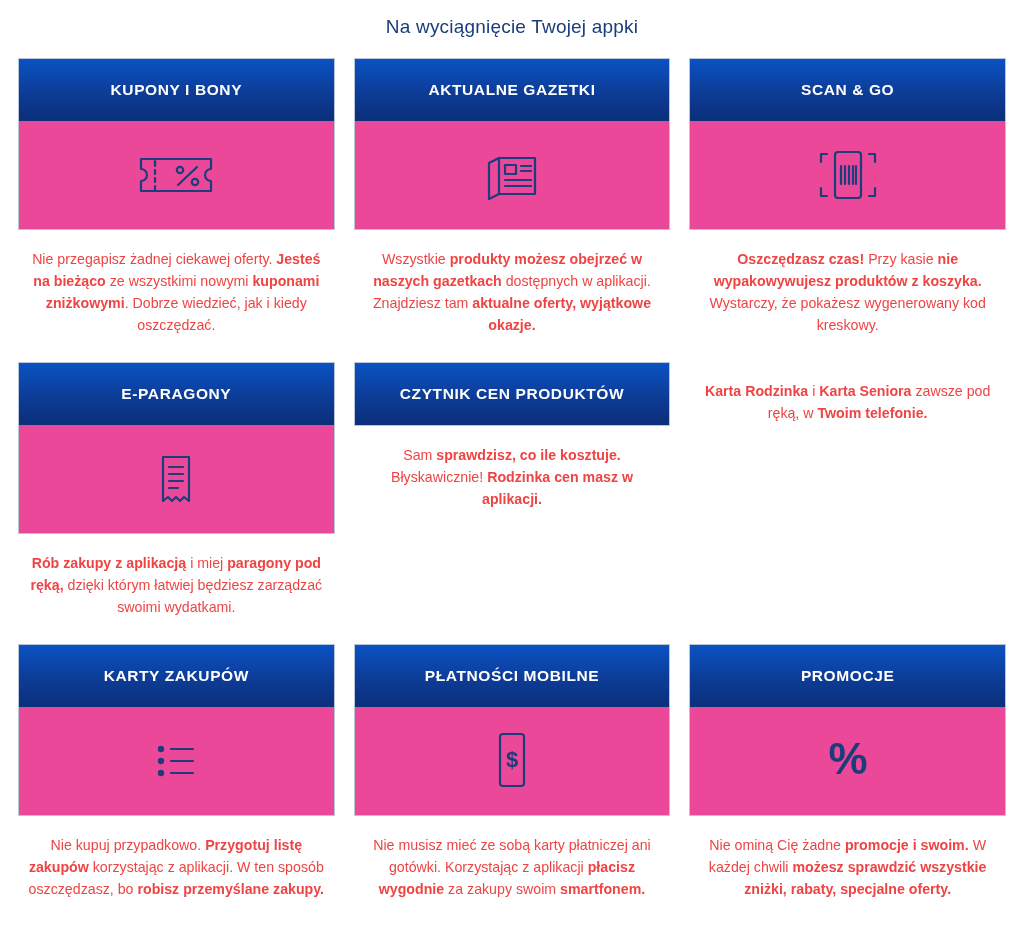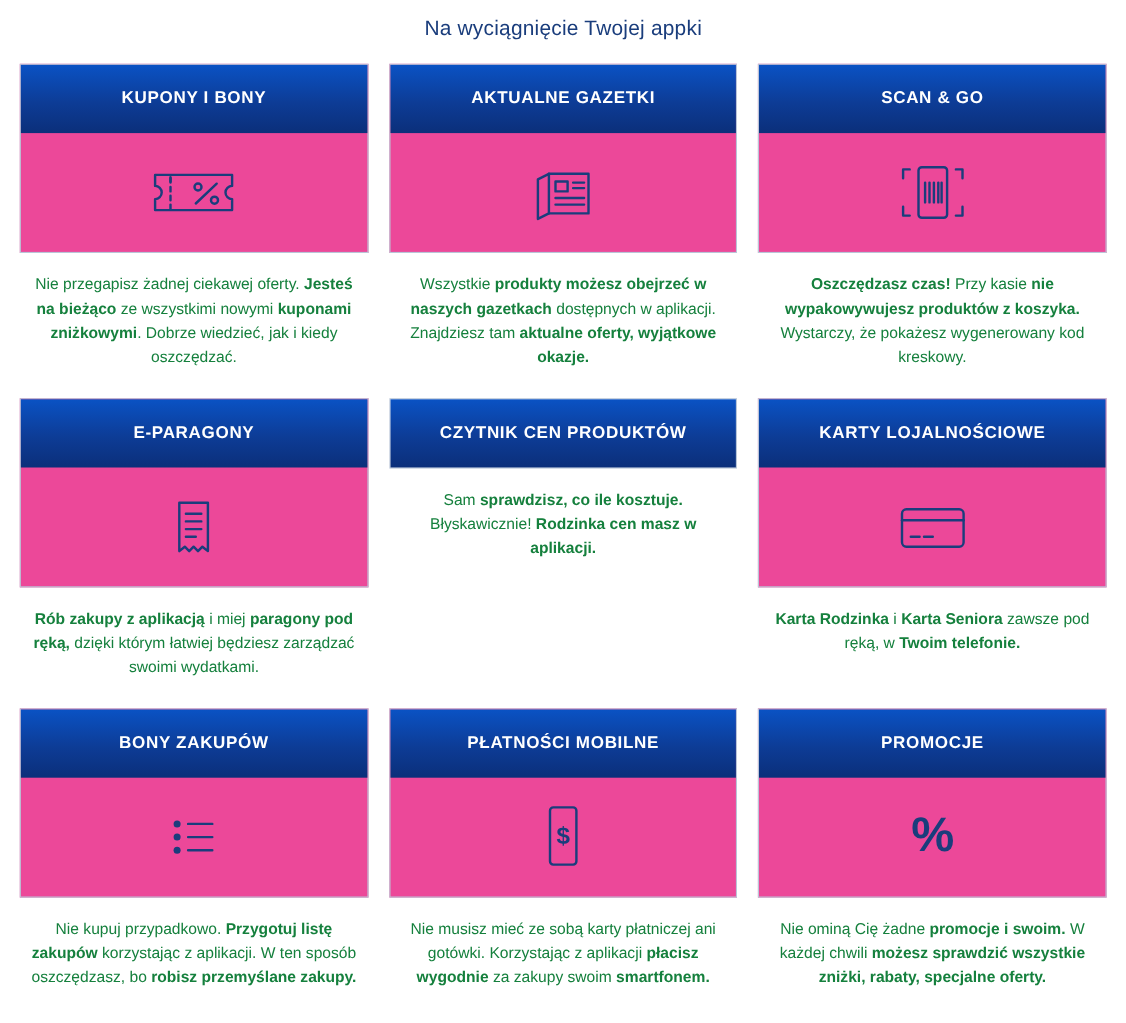--- a/index.html
+++ b/index.html
@@ -63,21 +63,21 @@
     display: flex;
     align-items: center;
     justify-content: center;
   }
   .card-body svg { display: block; }
   .desc {
     margin-top: 18px;
     text-align: center;
     font-size: 14.2px;
     line-height: 1.55;
-    color: #15803d;
+    color: #ef4444;
     padding: 0 6px;
   }
   .desc b { font-weight: bold; }
   
   .ico { stroke: #1a3d7c; stroke-width: 2.2; fill: none; stroke-linecap: round; stroke-linejoin: round; }
   .ico-fill { fill: #1a3d7c; stroke: none; }
   .pct-text { font-family: "Liberation Sans", sans-serif; font-weight: bold; fill: #1a3d7c; }
 </style>
 </head>
 <body>
@@ -156,38 +156,26 @@
     </div>
 
     <div class="cell">
       <div class="card">
         <div class="card-head two-line">CZYTNIK CEN PRODUKTÓW</div>
       </div>
       <div class="desc">Sam <b>sprawdzisz, co ile kosztuje.</b> Błyskawicznie! <b>Rodzinka cen masz w aplikacji.</b></div>
     </div>
 
     <div class="cell">
-      <div class="card">
-        <div class="card-head two-line">KARTY LOJALNOŚCIOWE</div>
-        <div class="card-body">
-          <span>
-            <svg width="96" height="64" viewBox="0 0 96 64">
-              <rect class="ico" x="20" y="16" width="56" height="34" rx="4"></rect>
-              <path class="ico" d="M20 26 h56"></path>
-              <path class="ico" d="M28 41 h8 M40 41 h8"></path>
-            </svg>
-          </span>
-        </div>
-      </div>
       <div class="desc"><b>Karta Rodzinka</b> i <b>Karta Seniora</b> zawsze pod ręką, w <b>Twoim telefonie.</b></div>
     </div>
 
     <div class="cell">
       <div class="card">
-        <div class="card-head two-line">BONY ZAKUPÓW</div>
+        <div class="card-head two-line">KARTY ZAKUPÓW</div>
         <div class="card-body">
           <span>
             <svg width="90" height="64" viewBox="0 0 90 64">
               <circle class="ico-fill" cx="30" cy="20" r="3.2"></circle>
               <circle class="ico-fill" cx="30" cy="32" r="3.2"></circle>
               <circle class="ico-fill" cx="30" cy="44" r="3.2"></circle>
               <path class="ico" d="M40 20 h22 M40 32 h22 M40 44 h22"></path>
             </svg>
           </span>
         </div>

